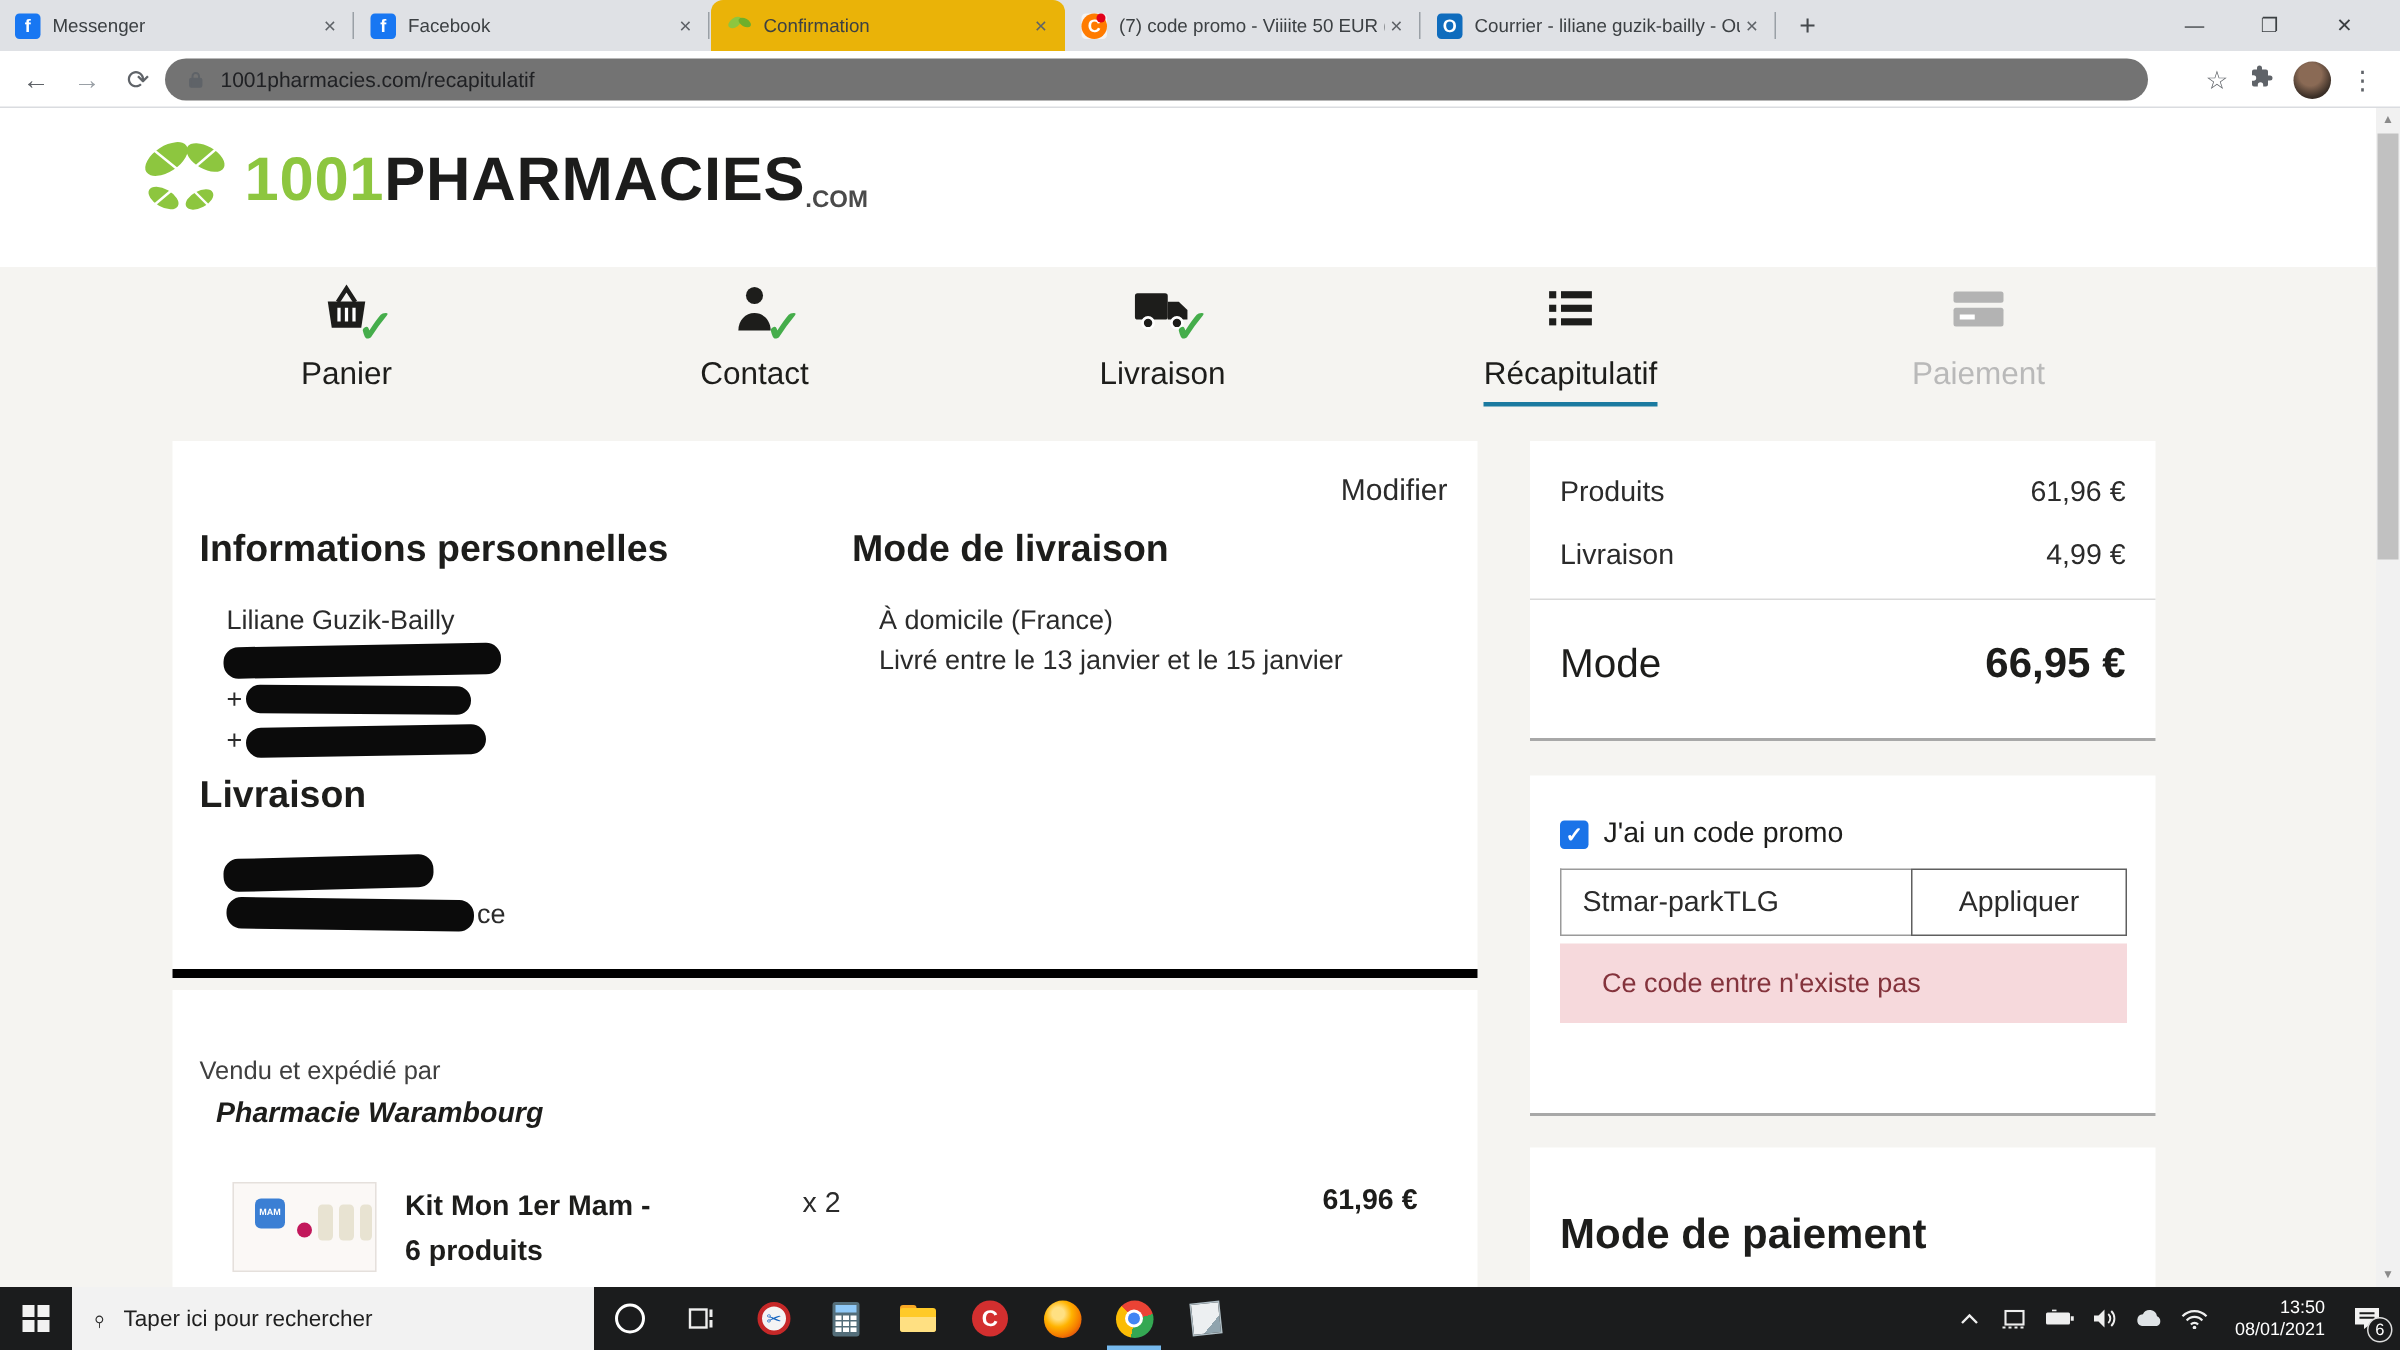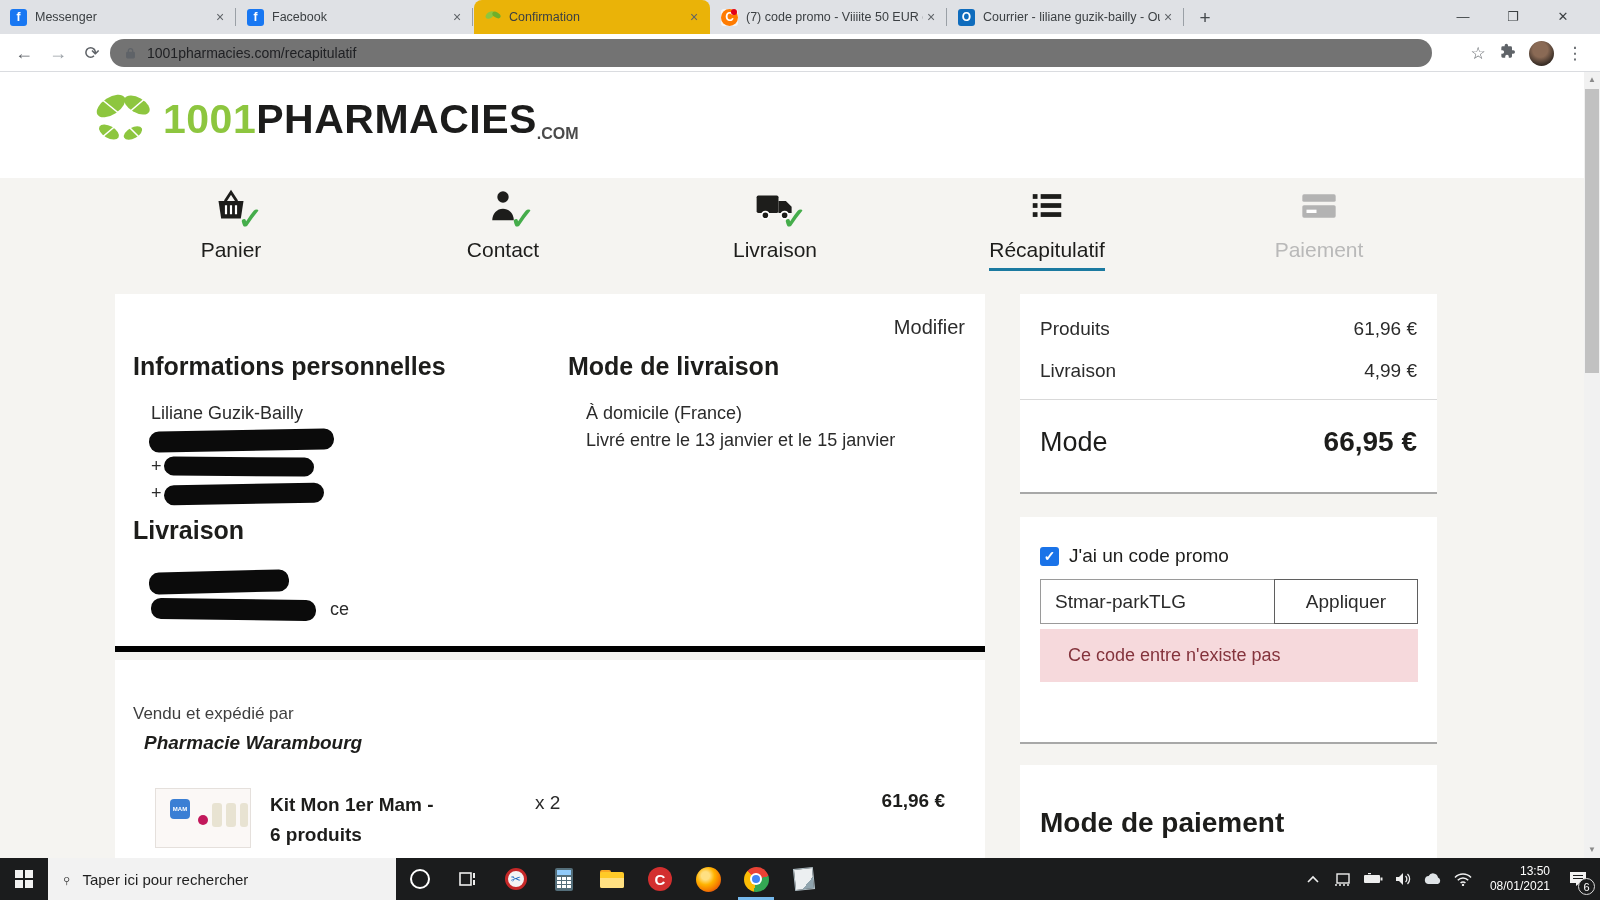--- a/index.html
+++ b/index.html
@@ -278,21 +278,21 @@
         <div class="h2">Mode de livraison</div>
         <div class="pline" style="margin:22px 0 0 18px">À domicile (France)</div>
         <div class="pline" style="margin:6px 0 0 18px">Livré entre le 13 janvier et le 15 janvier</div>
       </div>
 
       <div style="position:absolute; left:18px; top:222px;">
         <div class="h2">Livraison</div>
         <div class="scribble" style="width:140px; height:22px; margin:26px 0 0 16px; transform:rotate(-1.5deg)"></div>
         <div class="pline" style="margin:6px 0 0 18px; display:flex; align-items:center">
             <div class="scribble" style="width:165px; height:21px; transform:rotate(.8deg)"></div>
-            <span style="margin-left:14px">ce</span>
+            <span style="margin-left:2px">ce</span>
           </div>
       </div>
     </div>
 
     <div class="card card-seller">
       <div class="soldby">Vendu et expédié par</div>
       <div class="sellername">Pharmacie Warambourg</div>
       <div class="thumb">
         <span class="mam">MAM</span>
         <span class="dot"></span>

